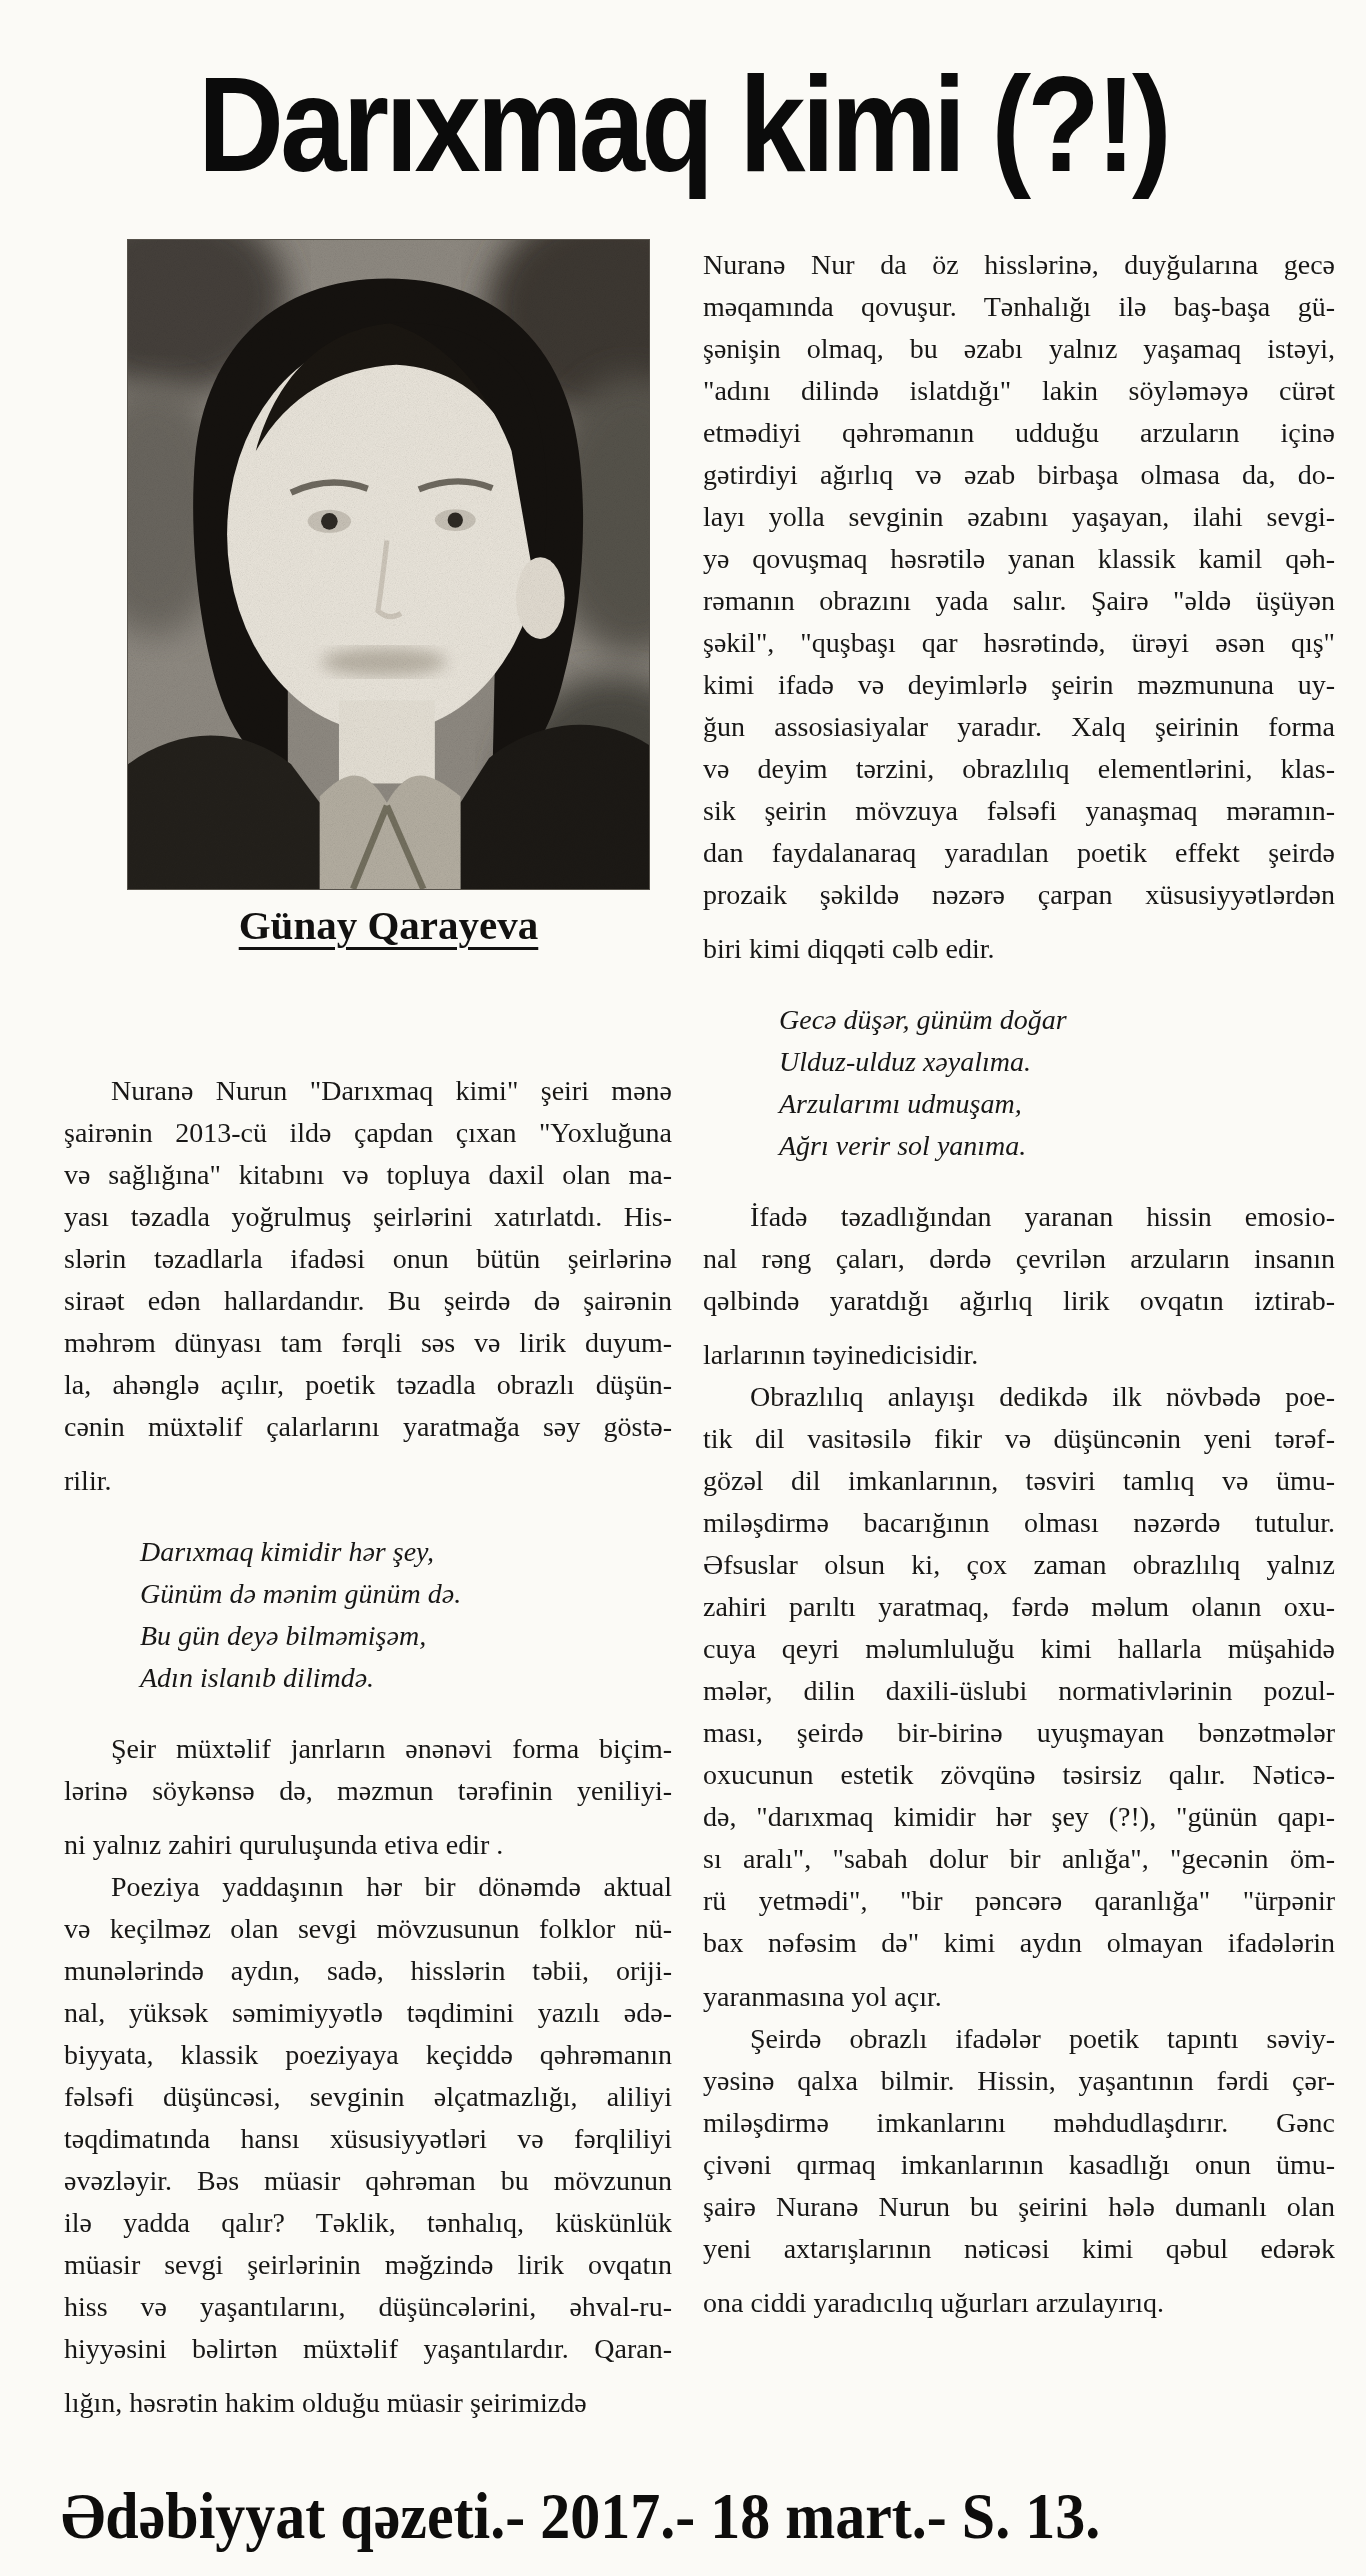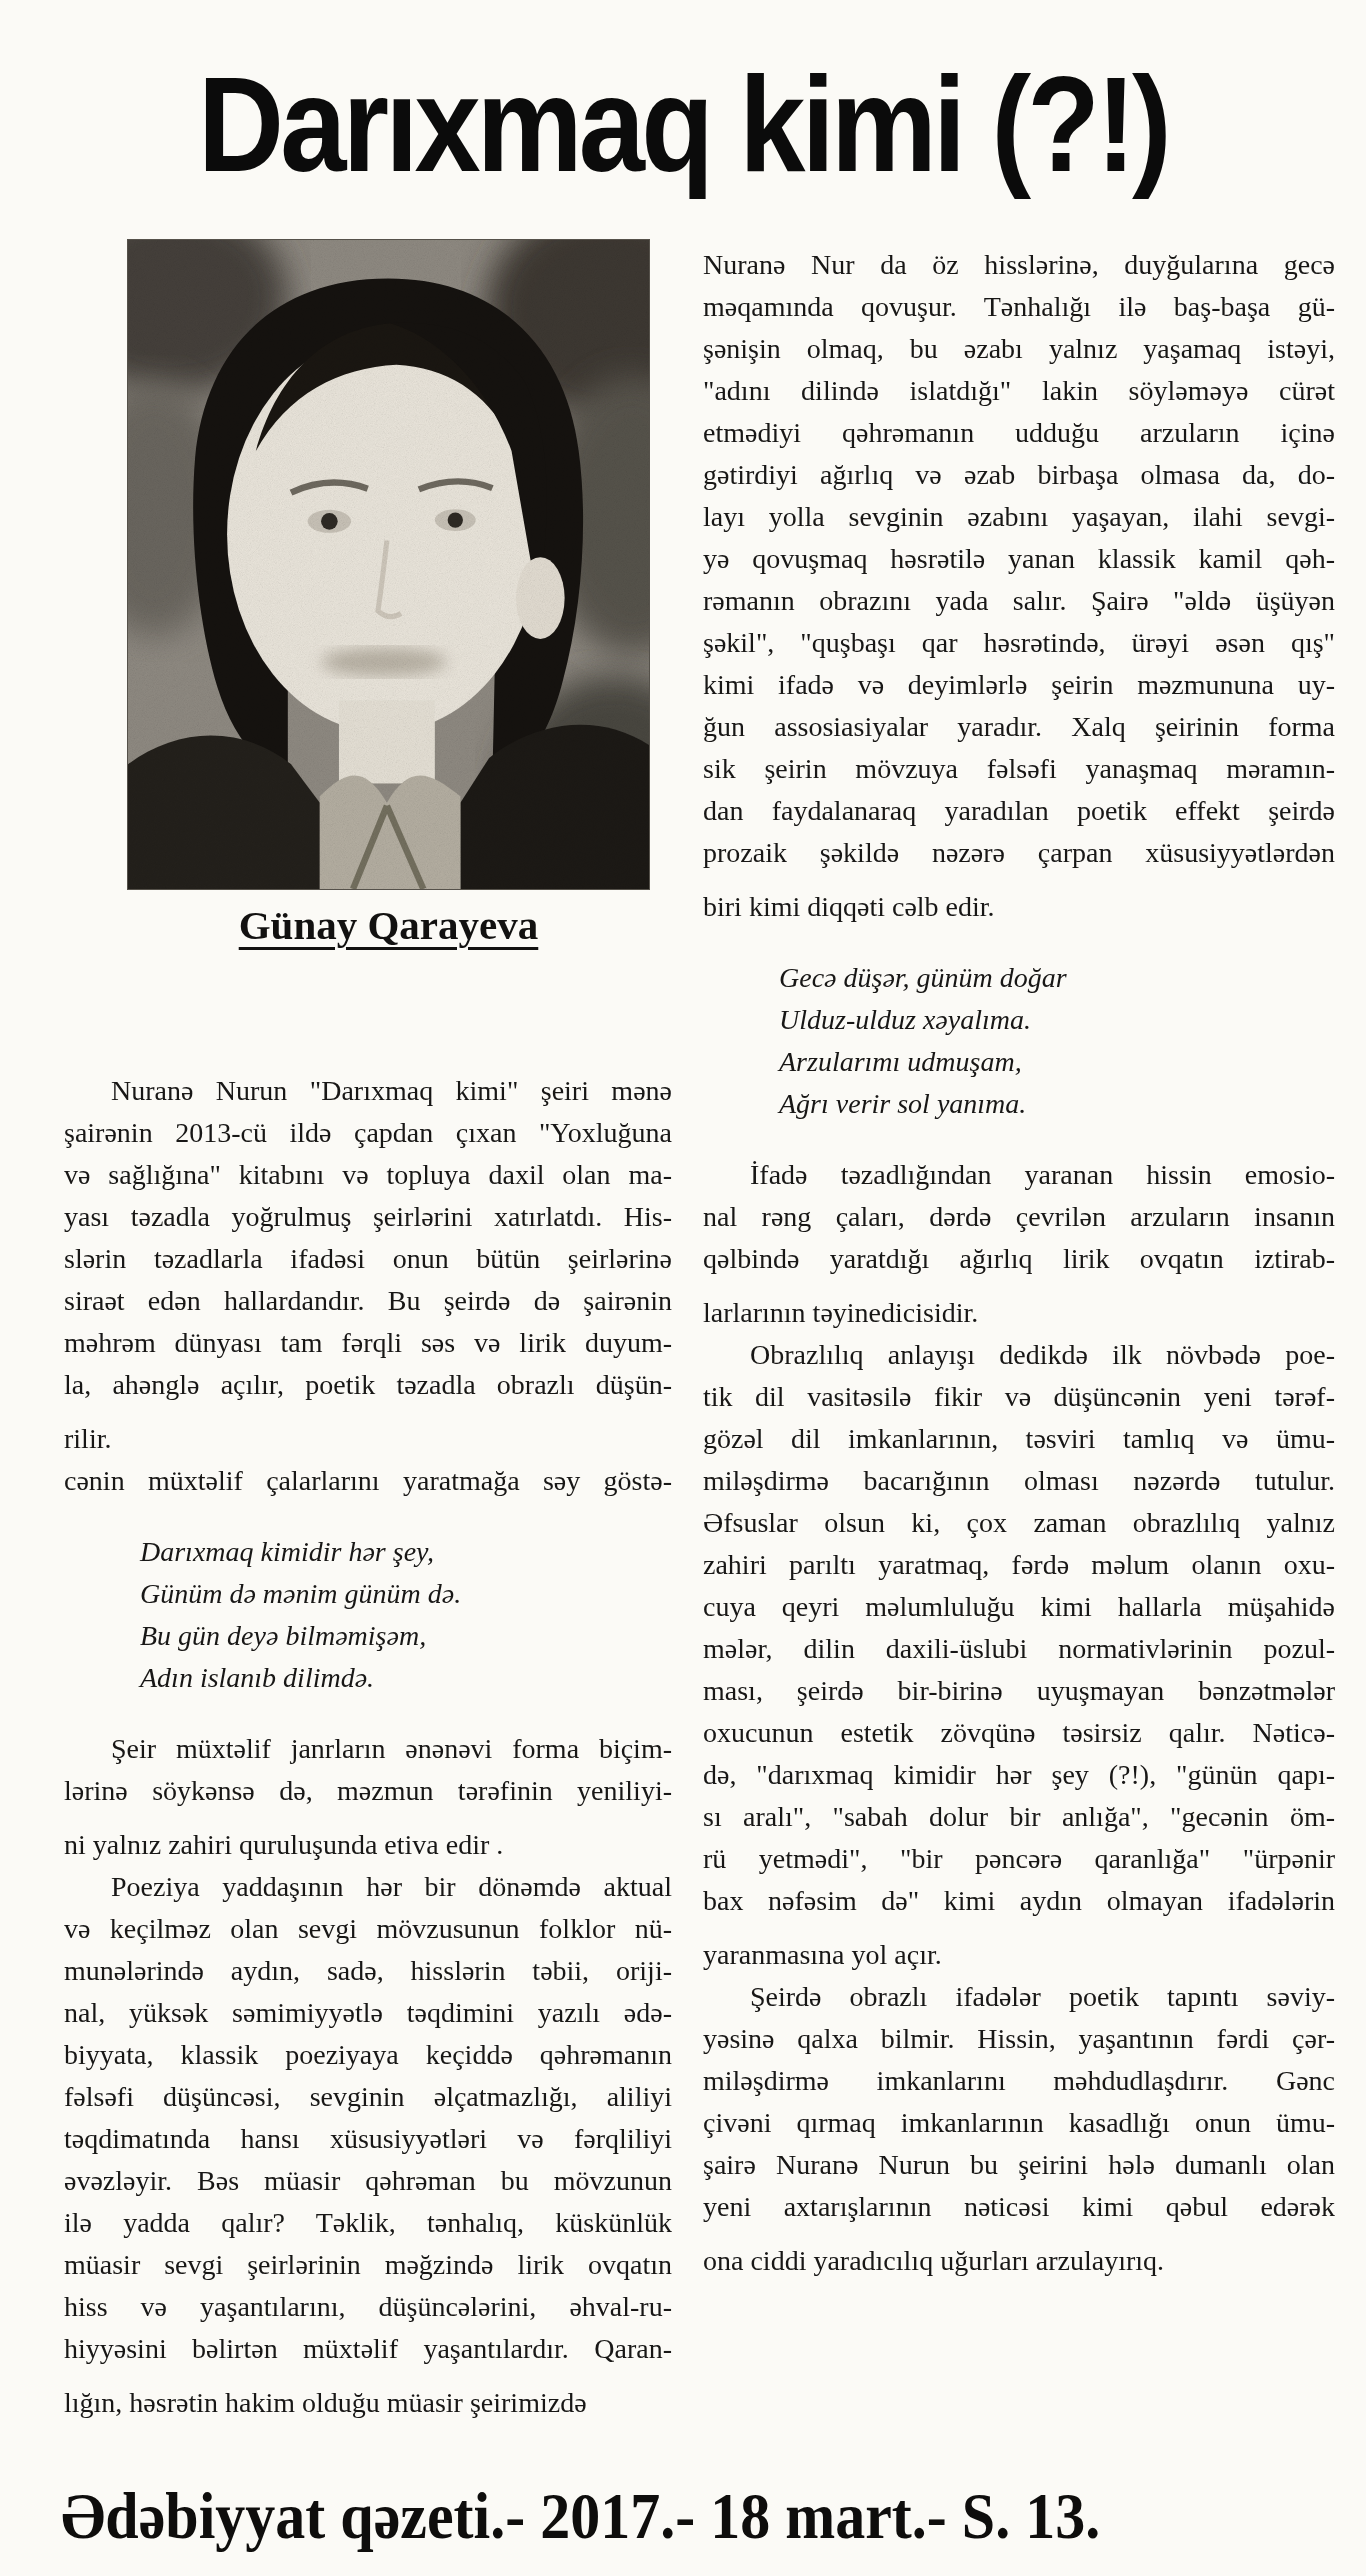--- a/index.html
+++ b/index.html
@@ -131,22 +131,22 @@
 <div id="left-col" class="col">
   <div class="para indent">
       <div class="ln">Nuranə Nurun "Darıxmaq kimi" şeiri mənə</div>
       <div class="ln">şairənin 2013-cü ildə çapdan çıxan "Yoxluğuna</div>
       <div class="ln">və sağlığına" kitabını və topluya daxil olan ma-</div>
       <div class="ln">yası təzadla yoğrulmuş şeirlərini  xatırlatdı. His-</div>
       <div class="ln">slərin təzadlarla ifadəsi onun bütün şeirlərinə</div>
       <div class="ln">siraət edən hallardandır. Bu şeirdə də şairənin</div>
       <div class="ln">məhrəm dünyası tam fərqli səs və lirik duyum-</div>
       <div class="ln">la, ahənglə açılır, poetik təzadla obrazlı düşün-</div>
+      <div class="ln">cənin müxtəlif çalarlarını yaratmağa səy göstə-</div>
       <div class="ln ln-last">rilir.</div>
-      <div class="ln">cənin müxtəlif çalarlarını yaratmağa səy göstə-</div>
     </div>
   <div class="poem">
       <div class="ln">Darıxmaq kimidir hər şey,</div>
       <div class="ln">Günüm də  mənim günüm də.</div>
       <div class="ln">Bu gün deyə bilməmişəm,</div>
       <div class="ln ln-last">Adın islanıb dilimdə.</div>
     </div>
   <div class="para indent">
       <div class="ln">Şeir müxtəlif janrların ənənəvi forma biçim-</div>
       <div class="ln">lərinə söykənsə də, məzmun tərəfinin  yeniliyi-</div>
@@ -176,20 +176,21 @@
       <div class="ln">şənişin olmaq, bu əzabı yalnız yaşamaq istəyi,</div>
       <div class="ln">"adını dilində islatdığı" lakin söyləməyə cürət</div>
       <div class="ln">etmədiyi qəhrəmanın udduğu arzuların içinə</div>
       <div class="ln">gətirdiyi ağırlıq və əzab birbaşa olmasa da, do-</div>
       <div class="ln">layı yolla sevginin əzabını yaşayan, ilahi sevgi-</div>
       <div class="ln">yə qovuşmaq həsrətilə yanan klassik kamil qəh-</div>
       <div class="ln">rəmanın obrazını yada salır. Şairə "əldə üşüyən</div>
       <div class="ln">şəkil", "quşbaşı qar həsrətində, ürəyi əsən qış"</div>
       <div class="ln">kimi ifadə və deyimlərlə şeirin məzmununa uy-</div>
       <div class="ln">ğun assosiasiyalar yaradır. Xalq şeirinin forma</div>
+      <div class="ln">və deyim tərzini, obrazlılıq elementlərini, klas-</div>
       <div class="ln">sik şeirin mövzuya fəlsəfi yanaşmaq məramın-</div>
       <div class="ln">dan faydalanaraq yaradılan poetik effekt şeirdə</div>
       <div class="ln">prozaik şəkildə nəzərə çarpan xüsusiyyətlərdən</div>
       <div class="ln ln-last">biri kimi diqqəti cəlb edir.</div>
     </div>
   <div class="poem">
       <div class="ln">Gecə   düşər, günüm doğar</div>
       <div class="ln">Ulduz-ulduz xəyalıma.</div>
       <div class="ln">Arzularımı udmuşam,</div>
       <div class="ln ln-last">Ağrı verir sol yanıma.</div>

